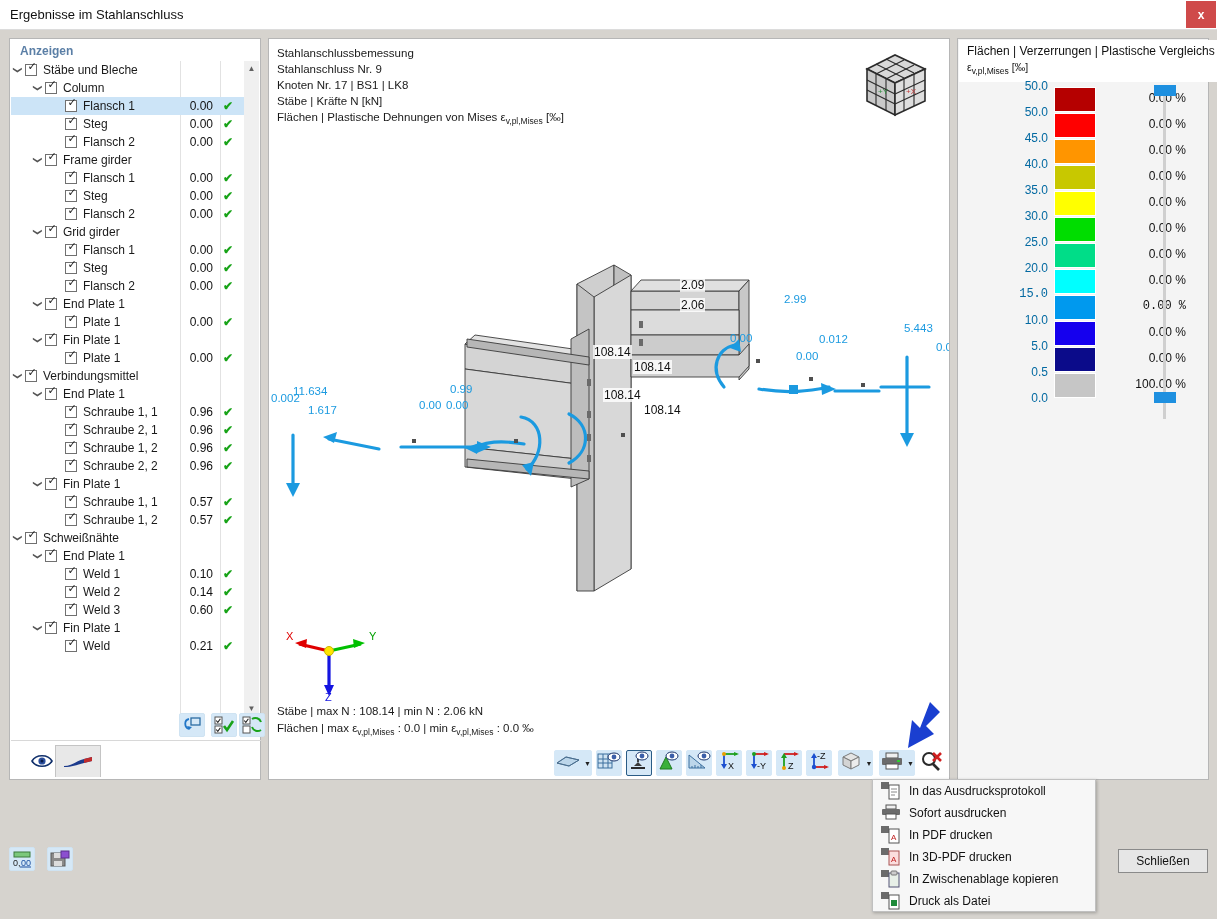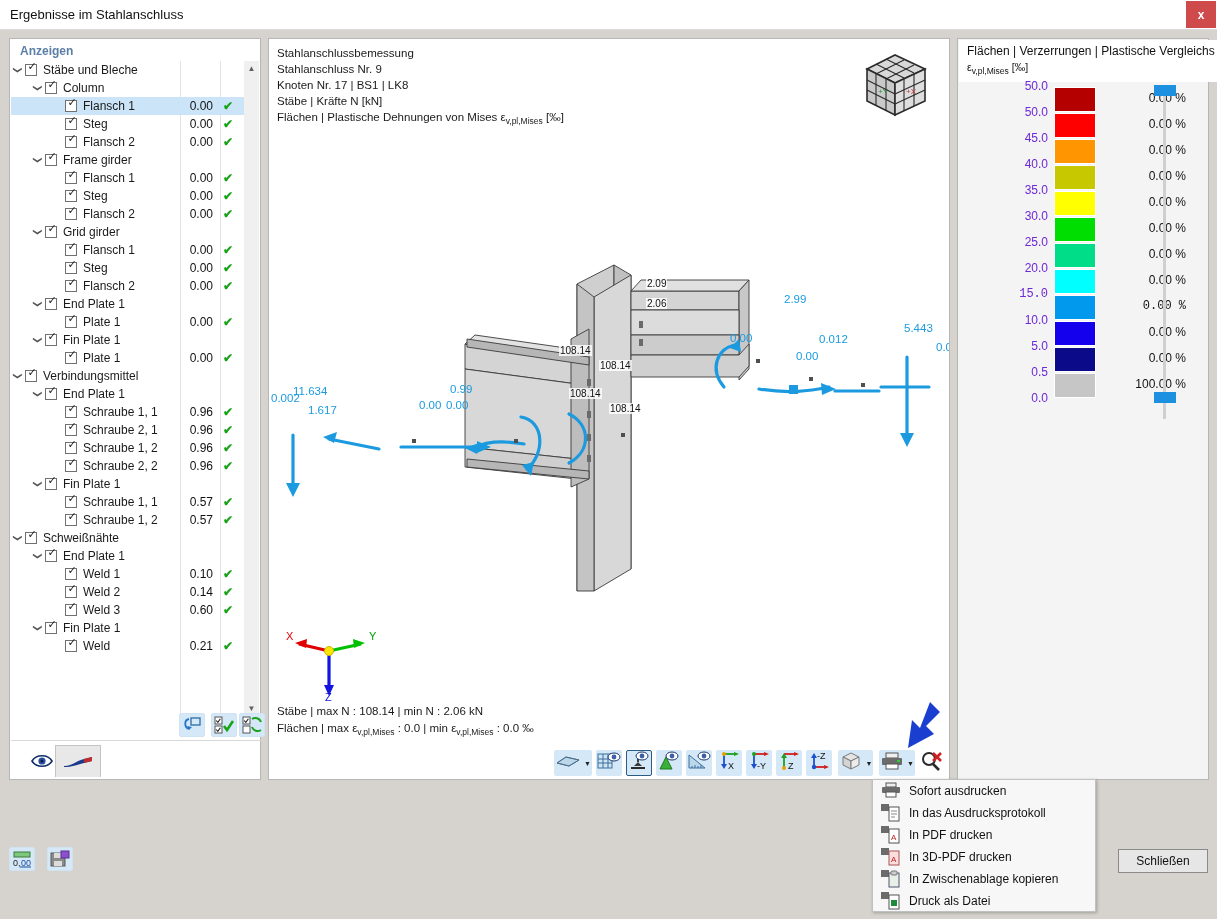--- a/index.html
+++ b/index.html
@@ -137,21 +137,21 @@
     position: absolute; left: 1px; top: 1px; width: 285px; height: 42px;
     background: #ffffff;
   }
   .legend-title { position: absolute; left: 8px; top: 4px; font-size: 12px; color: #111; white-space: nowrap; }
   .legend-sub { position: absolute; left: 8px; top: 21px; font-size: 10.5px; color: #111; }
 
   .legend-scale { position: absolute; left: 0; top: 48px; width: 252px; height: 380px; }
   .lg-row { position: absolute; left: 0; width: 252px; height: 26px; }
   .lg-tick {
     position: absolute; left: 10px; width: 80px; text-align: right;
-    font-size: 12px; color: #6d28d9; top: -8px;
+    font-size: 12px; color: #0369a1; top: -8px;
   }
   .lg-swatch { position: absolute; left: 96px; width: 42px; height: 25px; border: 1px solid #fff; }
   .lg-pct { position: absolute; left: 148px; width: 80px; text-align: right; font-size: 12px; color: #111; top: 4px; }
 
   .lg-slider-track {
     position: absolute; left: 205px; top: 50px; width: 3px; height: 330px; background: #cfcfcf;
   }
   .lg-handle {
     position: absolute; left: 196px; width: 22px; height: 11px; background: #1e90e0; cursor: pointer;
   }
@@ -173,22 +173,22 @@
   .dd-item {
     height: 22px; display: flex; align-items: center; font-size: 12px; color: #111;
     padding-left: 8px; cursor: pointer;
   }
   .dd-ico { width: 22px; height: 18px; margin-right: 6px; flex: 0 0 22px; }
 
   .arrow-pointer { position: absolute; left: 900px; top: 700px; width: 44px; height: 60px; }
 
   
   .mlabel {
-    position: absolute; font-size: 10px; color: #111;
-    background: rgba(255,255,255,.82); padding: 0 1px; white-space: nowrap;
+    position: absolute; font-size: 12px; color: #111;
+    background: rgba(255,255,255,.82); padding: 0 1px; white-space: nowrap; margin-left: 34px;
   }
   .blabel {
     position: absolute; font-size: 11.5px; color: #1b9ae0; white-space: nowrap;
   }
 </style>
 </head>
 <body>
 
 <div class="titlebar">
   <div class="title">Ergebnisse im Stahlanschluss</div>
@@ -792,34 +792,34 @@
 
   <div class="close-dlg-btn">Schließen</div>
 </div>
 
 <svg class="arrow-pointer" viewBox="0 0 44 60">
   <path d="M30,2 L40,12 L26,26 L34,34 L8,48 L12,20 L20,28 Z" fill="#1a3fd0"></path>
 </svg>
 
 <div class="dropdown" id="dropdown-host">
     <div class="dd-item">
+      <span class="dd-ico"><svg width="20" height="18" viewBox="0 0 20 18">
+          <rect x="0" y="0" width="8" height="7" fill="#6b6b6b"></rect>
+          <rect x="8" y="3" width="10" height="14" fill="#fff" stroke="#555"></rect>
+          <path d="M10 7h6M10 10h6M10 13h4" stroke="#888"></path>
+        </svg></span>
+      <span>In das Ausdrucksprotokoll</span>
+    </div>
+    <div class="dd-item">
       <span class="dd-ico"><svg width="20" height="16" viewBox="0 0 20 16">
           <rect x="5" y="1" width="10" height="4" fill="#efefef" stroke="#555"></rect>
           <rect x="1" y="5" width="18" height="6" rx="1" fill="#6b6b6b"></rect>
           <rect x="5" y="10" width="10" height="5" fill="#fff" stroke="#555"></rect>
         </svg></span>
       <span>Sofort ausdrucken</span>
-    </div>
-    <div class="dd-item">
-      <span class="dd-ico"><svg width="20" height="18" viewBox="0 0 20 18">
-          <rect x="0" y="0" width="8" height="7" fill="#6b6b6b"></rect>
-          <rect x="8" y="3" width="10" height="14" fill="#fff" stroke="#555"></rect>
-          <path d="M10 7h6M10 10h6M10 13h4" stroke="#888"></path>
-        </svg></span>
-      <span>In das Ausdrucksprotokoll</span>
     </div>
     <div class="dd-item">
       <span class="dd-ico"><svg width="20" height="18" viewBox="0 0 20 18">
           <rect x="0" y="0" width="8" height="7" fill="#6b6b6b"></rect>
           <rect x="8" y="3" width="10" height="14" fill="#fff" stroke="#555"></rect>
           <text x="10" y="14" font-size="8" fill="#c02020" font-family="Liberation Sans, sans-serif">A</text>
         </svg></span>
       <span>In PDF drucken</span>
     </div>
     <div class="dd-item">

